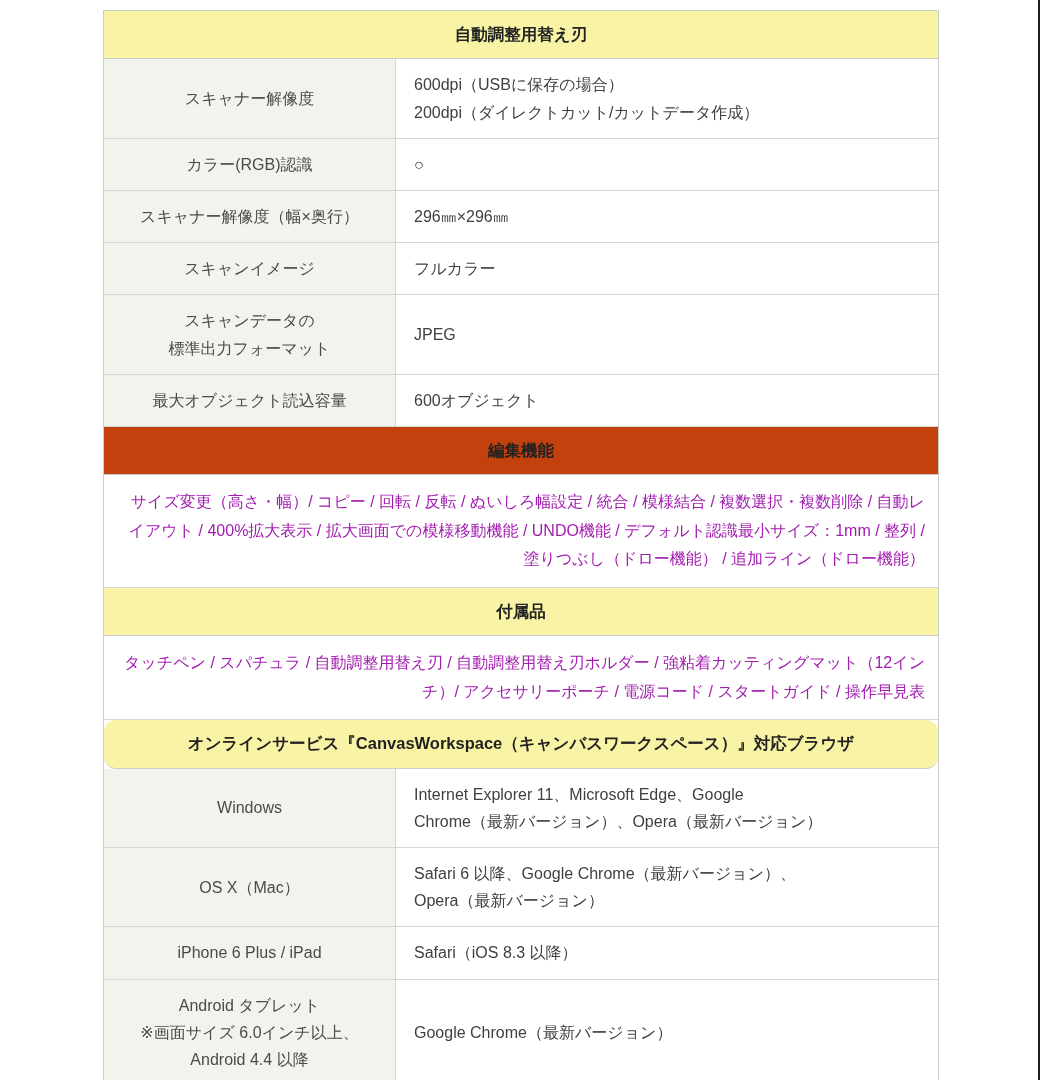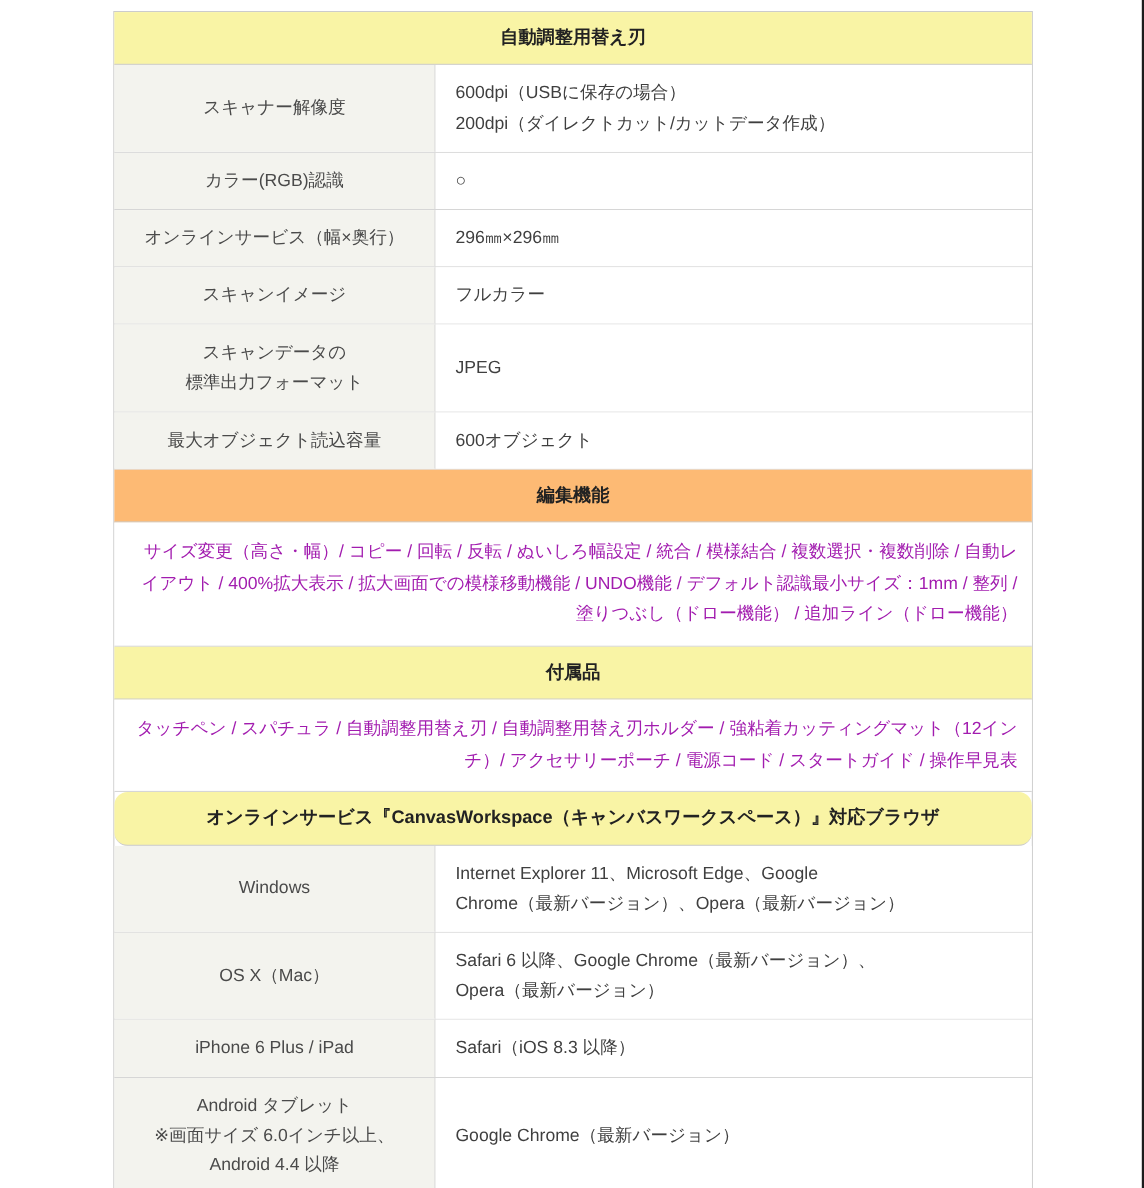--- a/index.html
+++ b/index.html
@@ -93,21 +93,21 @@
     <div class="spec-row">
       <div class="row-label" style="background: rgb(243, 243, 238);">
         <span class="line">カラー(RGB)認識</span>
       </div>
       <div class="row-value">
         <span class="line">○</span>
       </div>
     </div>
     <div class="spec-row">
       <div class="row-label" style="background: rgb(243, 243, 238);">
-        <span class="line">オンラインサービス（幅×奥行）</span>
+        <span class="line">スキャナー解像度（幅×奥行）</span>
       </div>
       <div class="row-value">
         <span class="line">296㎜×296㎜</span>
       </div>
     </div>
     <div class="spec-row">
       <div class="row-label" style="background: rgb(243, 243, 238);">
         <span class="line">スキャンイメージ</span>
       </div>
       <div class="row-value">
@@ -124,21 +124,21 @@
       </div>
     </div>
     <div class="spec-row">
       <div class="row-label" style="background: rgb(243, 243, 238);">
         <span class="line">最大オブジェクト読込容量</span>
       </div>
       <div class="row-value">
         <span class="line">600オブジェクト</span>
       </div>
     </div>
-    <div class="section-header" style="background: #fdba74;">編集機能</div>
+    <div class="section-header" style="background: #c2410c;">編集機能</div>
     <div class="section-text">サイズ変更（高さ・幅）/ コピー / 回転 / 反転 / ぬいしろ幅設定 / 統合 / 模様結合 / 複数選択・複数削除 / 自動レイアウト / 400%拡大表示 / 拡大画面での模様移動機能 / UNDO機能 / デフォルト認識最小サイズ：1mm / 整列 / 塗りつぶし（ドロー機能） / 追加ライン（ドロー機能）</div>
     <div class="section-header" style="background: rgb(249, 244, 165);">付属品</div>
     <div class="section-text">タッチペン / スパチュラ / 自動調整用替え刃 / 自動調整用替え刃ホルダー / 強粘着カッティングマット（12インチ）/ アクセサリーポーチ / 電源コード / スタートガイド / 操作早見表</div>
     <div class="section-header" style="background: rgb(249, 244, 165); border-radius: 12px;">オンラインサービス『CanvasWorkspace（キャンバスワークスペース）』対応ブラウザ</div>
     <div class="spec-row">
       <div class="row-label" style="background: rgb(243, 243, 238);">
         <span class="line">Windows</span>
       </div>
       <div class="row-value">
         <span class="line">Internet Explorer 11、Microsoft Edge、Google</span>

